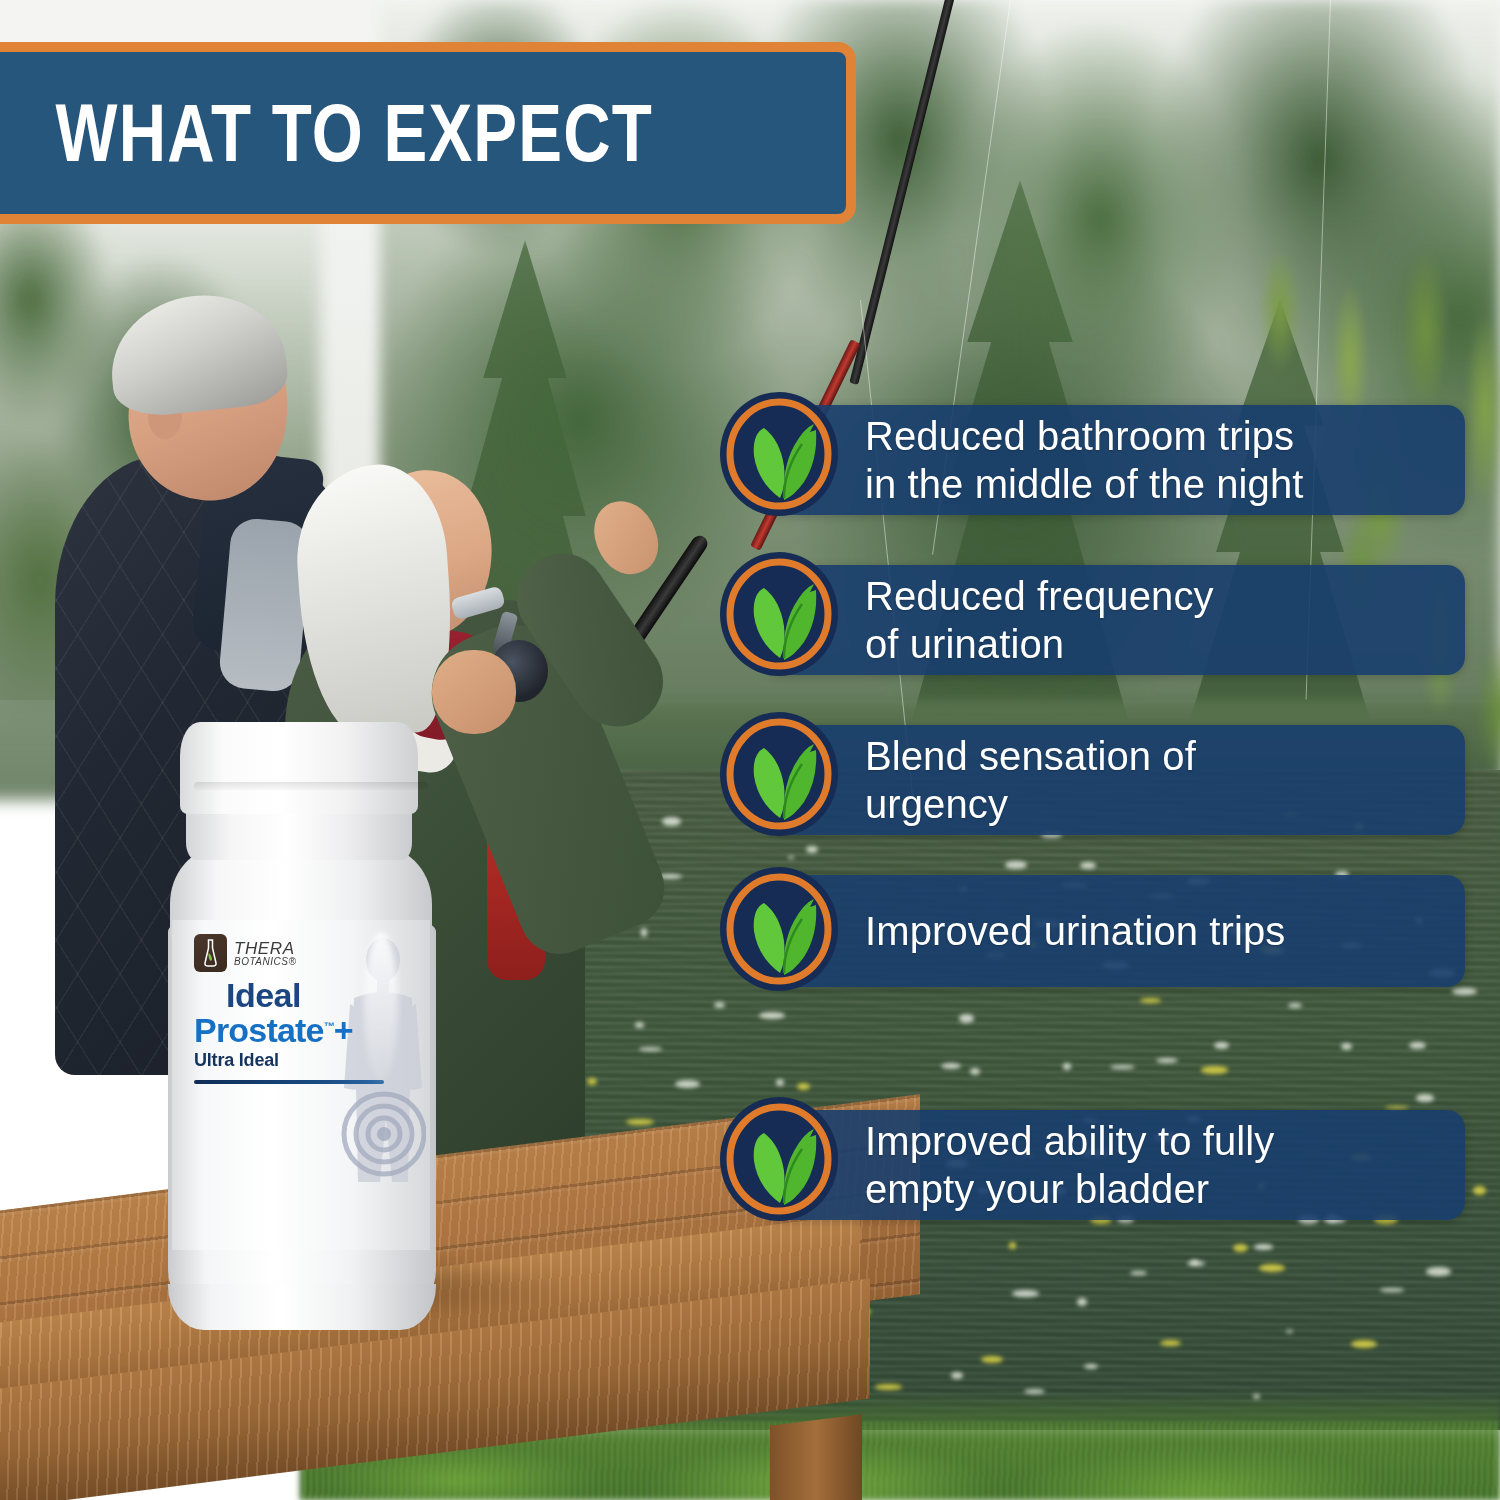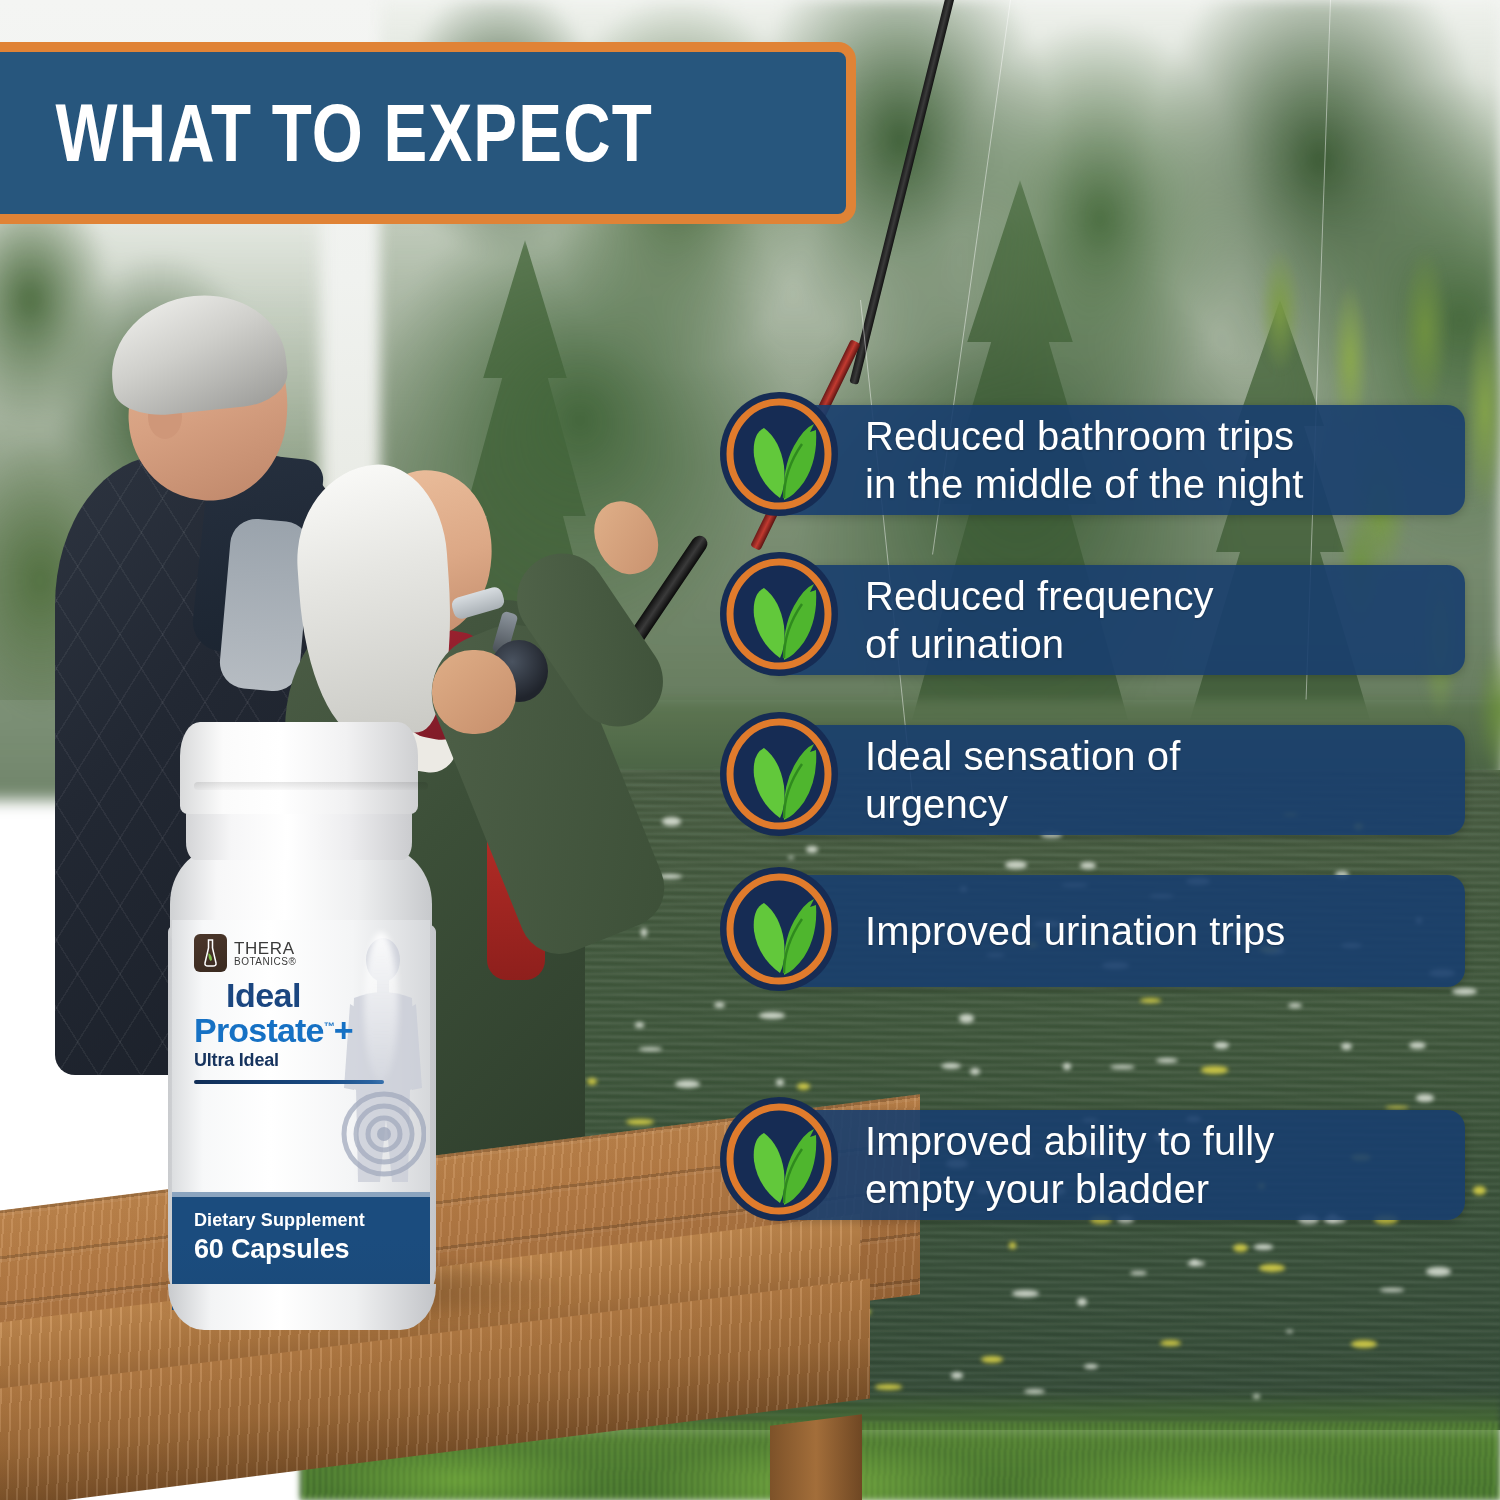--- a/index.html
+++ b/index.html
@@ -305,21 +305,21 @@
     position:absolute; left:196px; top:210px; width:34px; height:150px;
     background:linear-gradient(180deg,rgba(255,255,255,0.9),rgba(255,255,255,0.1));
     border-radius:50%; filter:blur(3px);
   }
   .b-label {
     position:absolute; left:4px; top:198px; width:258px; height:330px;
     background:linear-gradient(90deg,#dcdee0 0%,#f7f8f9 12%,#ffffff 38%,#f4f5f6 70%,#d6d8db 100%);
   }
   .b-label-inner { position:absolute; left:22px; top:14px; width:230px; }
 
-  .logo-row { display:flex; align-items:center; gap:7px; }
+  .logo-row { display:flex; align-items:center; gap:7px;font-style:italic; }
   .logo-mark {
     width:33px; height:38px; border-radius:6px;
     background:linear-gradient(160deg,#4b372b,#3a2a20);
     position:relative; flex:0 0 auto;
   }
   .flask {
     position:absolute; left:9px; top:5px; width:15px; height:28px;
   }
   .logo-text { line-height:1.0; }
   .logo-thera { font-size:17px; letter-spacing:.6px; color:#3b3b3b; font-weight:400; }
@@ -657,26 +657,20 @@
           </div>
         </div>
 
         <div class="t-ideal">Ideal</div>
         <div class="t-prostate"><span>Prostate</span><span class="t-tm">™</span><span>+</span></div>
         <div class="t-ultra">Ultra Ideal</div>
         <div class="t-rule"></div>
       </div>
     </div>
 
-    <div class="b-band">
-      <div class="band-inner">
-        <div class="t-diet">Dietary Supplement</div>
-        <div class="t-caps">60 Capsules</div>
-      </div>
-    </div>
     <div class="b-bottom"></div>
     <div class="b-gloss"></div>
   </div>
 
   <div class="banner">
     <div class="banner-title">WHAT TO EXPECT</div>
   </div>
 
   <div class="benefits">
 
@@ -703,21 +697,21 @@
         <ellipse cx="61" cy="64" rx="59" ry="62" fill="#162C54"></ellipse>
         <ellipse cx="61" cy="64" rx="49" ry="52" fill="none" stroke="#E07B2C" stroke-width="7"></ellipse>
         <path d="M62 108 Q40 92 36 66 Q34 44 46 38 Q62 50 66 76 Q68 96 62 108 Z" fill="#62C83B"></path>
         <path d="M66 110 Q64 78 76 56 Q86 38 96 34 L92 42 L98 40 Q100 70 86 92 Q76 106 66 110 Z" fill="#4FB62E"></path>
         <path d="M66 108 Q66 80 84 54" fill="none" stroke="#2F8A1E" stroke-width="2.4"></path>
       </svg>
     </div>
 
     <div class="benefit" style="top:330px;">
       <div class="pill" style="top:15px; width:700px; height:110px;">
-        <div class="pill-text">Ideal sensation of
+        <div class="pill-text">Blend sensation of
 urgency</div>
       </div>
       <svg class="badge" viewBox="0 0 122 128" style="top:0px;">
         <ellipse cx="61" cy="64" rx="59" ry="62" fill="#162C54"></ellipse>
         <ellipse cx="61" cy="64" rx="49" ry="52" fill="none" stroke="#E07B2C" stroke-width="7"></ellipse>
         <path d="M62 108 Q40 92 36 66 Q34 44 46 38 Q62 50 66 76 Q68 96 62 108 Z" fill="#62C83B"></path>
         <path d="M66 110 Q64 78 76 56 Q86 38 96 34 L92 42 L98 40 Q100 70 86 92 Q76 106 66 110 Z" fill="#4FB62E"></path>
         <path d="M66 108 Q66 80 84 54" fill="none" stroke="#2F8A1E" stroke-width="2.4"></path>
       </svg>
     </div>

